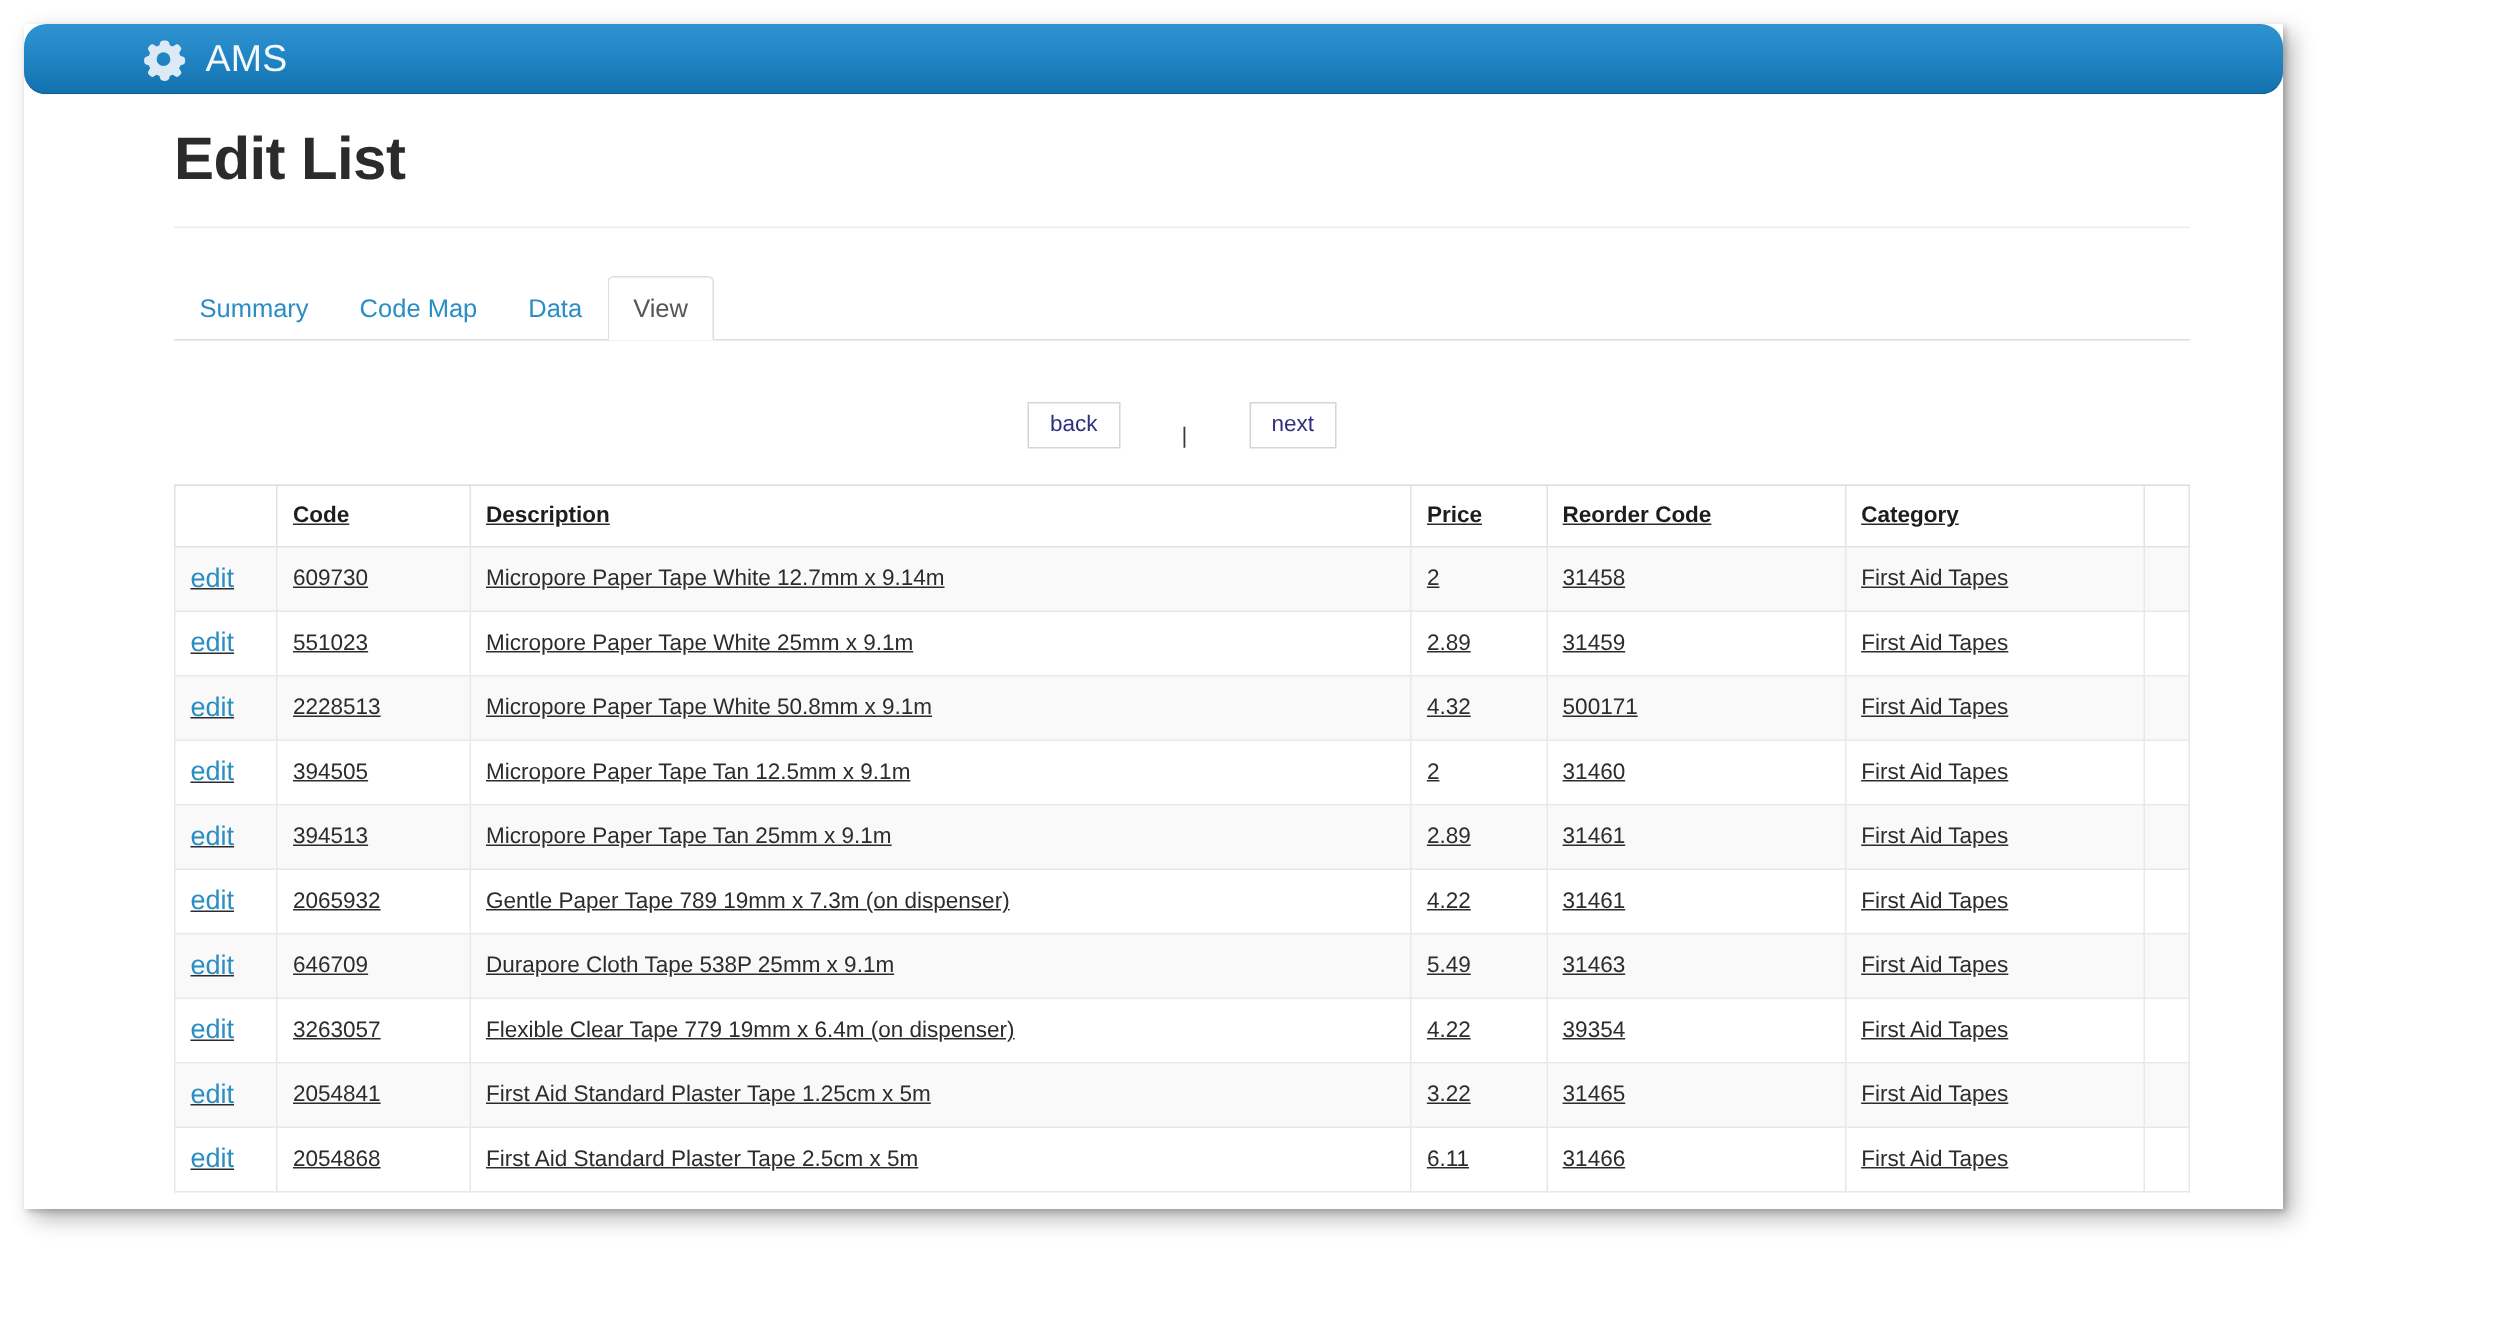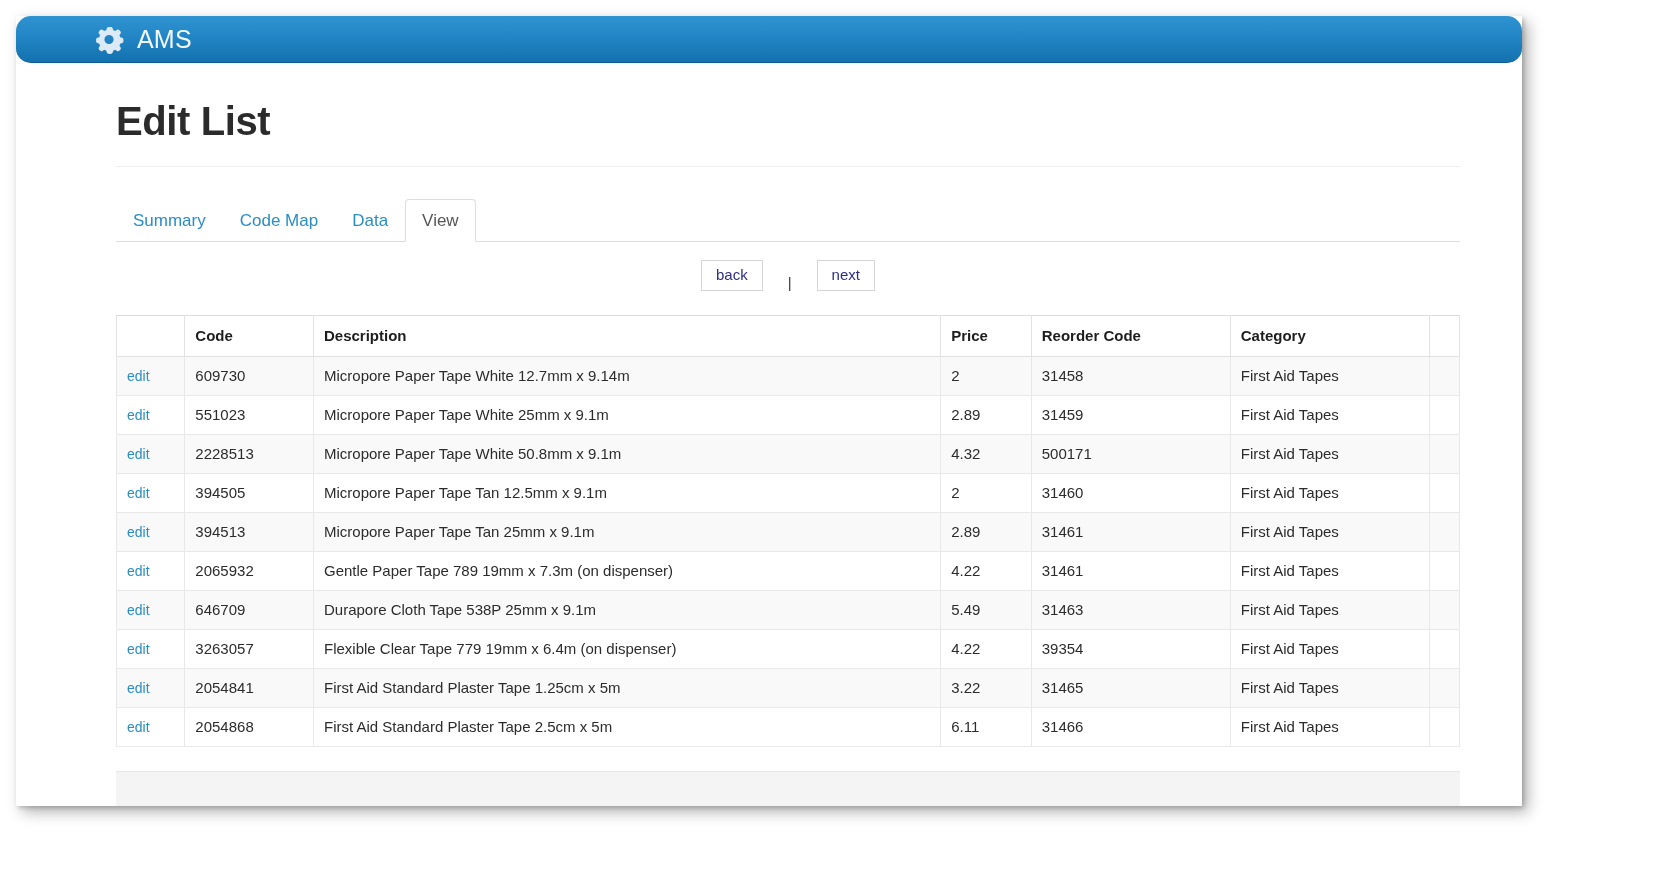--- a/index.html
+++ b/index.html
@@ -47,21 +47,21 @@
   #content {
     padding: 0 62px;
     background: #fff;
     height: 743px;
   }
   #page-title {
     font-size: 40px;
     font-weight: bold;
     color: #2b2b2b;
     margin: 0;
-    padding: 36px 0 22px 38px;
+    padding: 21px 0 22px 38px;
     letter-spacing: -0.4px;
   }
   .hr {
     border-top: 1px solid #ededed;
     margin-left: 38px;
   }
 
   
   #tabs {
     display: flex;
@@ -85,25 +85,25 @@
     color: #565656;
     background: #fff;
     border: 1px solid #ddd;
     border-bottom: 1px solid #fff;
     border-radius: 4px 4px 0 0;
   }
 
   
   #pager {
     margin-left: 38px;
-    margin-top: 18px;
+    margin-top: 41px;
     display: flex;
     justify-content: center;
     align-items: flex-end;
-    gap: 0;
+    gap: 16px;
   }
   .pager-btn {
     display: inline-block;
     border: 1px solid #d5d5d5;
     background: #fff;
     color: #2f2f82;
     font-size: 15px;
     padding: 5px 14px 6px 14px;
     cursor: pointer;
     line-height: 18px;
@@ -117,20 +117,21 @@
   
   #table-wrap {
     margin-left: 38px;
     margin-top: 24px;
   }
   table {
     width: 100%;
     border-collapse: collapse;
     font-size: 15px;
     color: #2c2c2c;
+    text-decoration: underline;
   }
   thead th {
     text-align: left;
     font-weight: bold;
     font-size: 15px;
     color: #1d1d1d;
     padding: 11px 10px 12px 10px;
     border: 1px solid #e2e2e2;
     border-top: 1px solid #dcdcdc;
     background: #fff;
@@ -141,21 +142,21 @@
     border: 1px solid #e8e8e8;
     height: 38px;
     vertical-align: middle;
   }
   tbody tr:nth-child(odd) td { background: #f9f9f9; }
   tbody tr:nth-child(even) td { background: #ffffff; }
   .edit-link {
     color: #2a8dc4;
     text-decoration: none;
     cursor: pointer;
-    font-size: 14px;
+    font-size: 18px;
   }
   .col-edit   { width: 68px; }
   .col-code   { width: 128px; }
   .col-desc   { width: 624px; }
   .col-price  { width: 90px; }
   .col-reorder{ width: 198px; }
   .col-cat    { width: 198px; }
   .col-blank  { width: 30px; }
 
   

